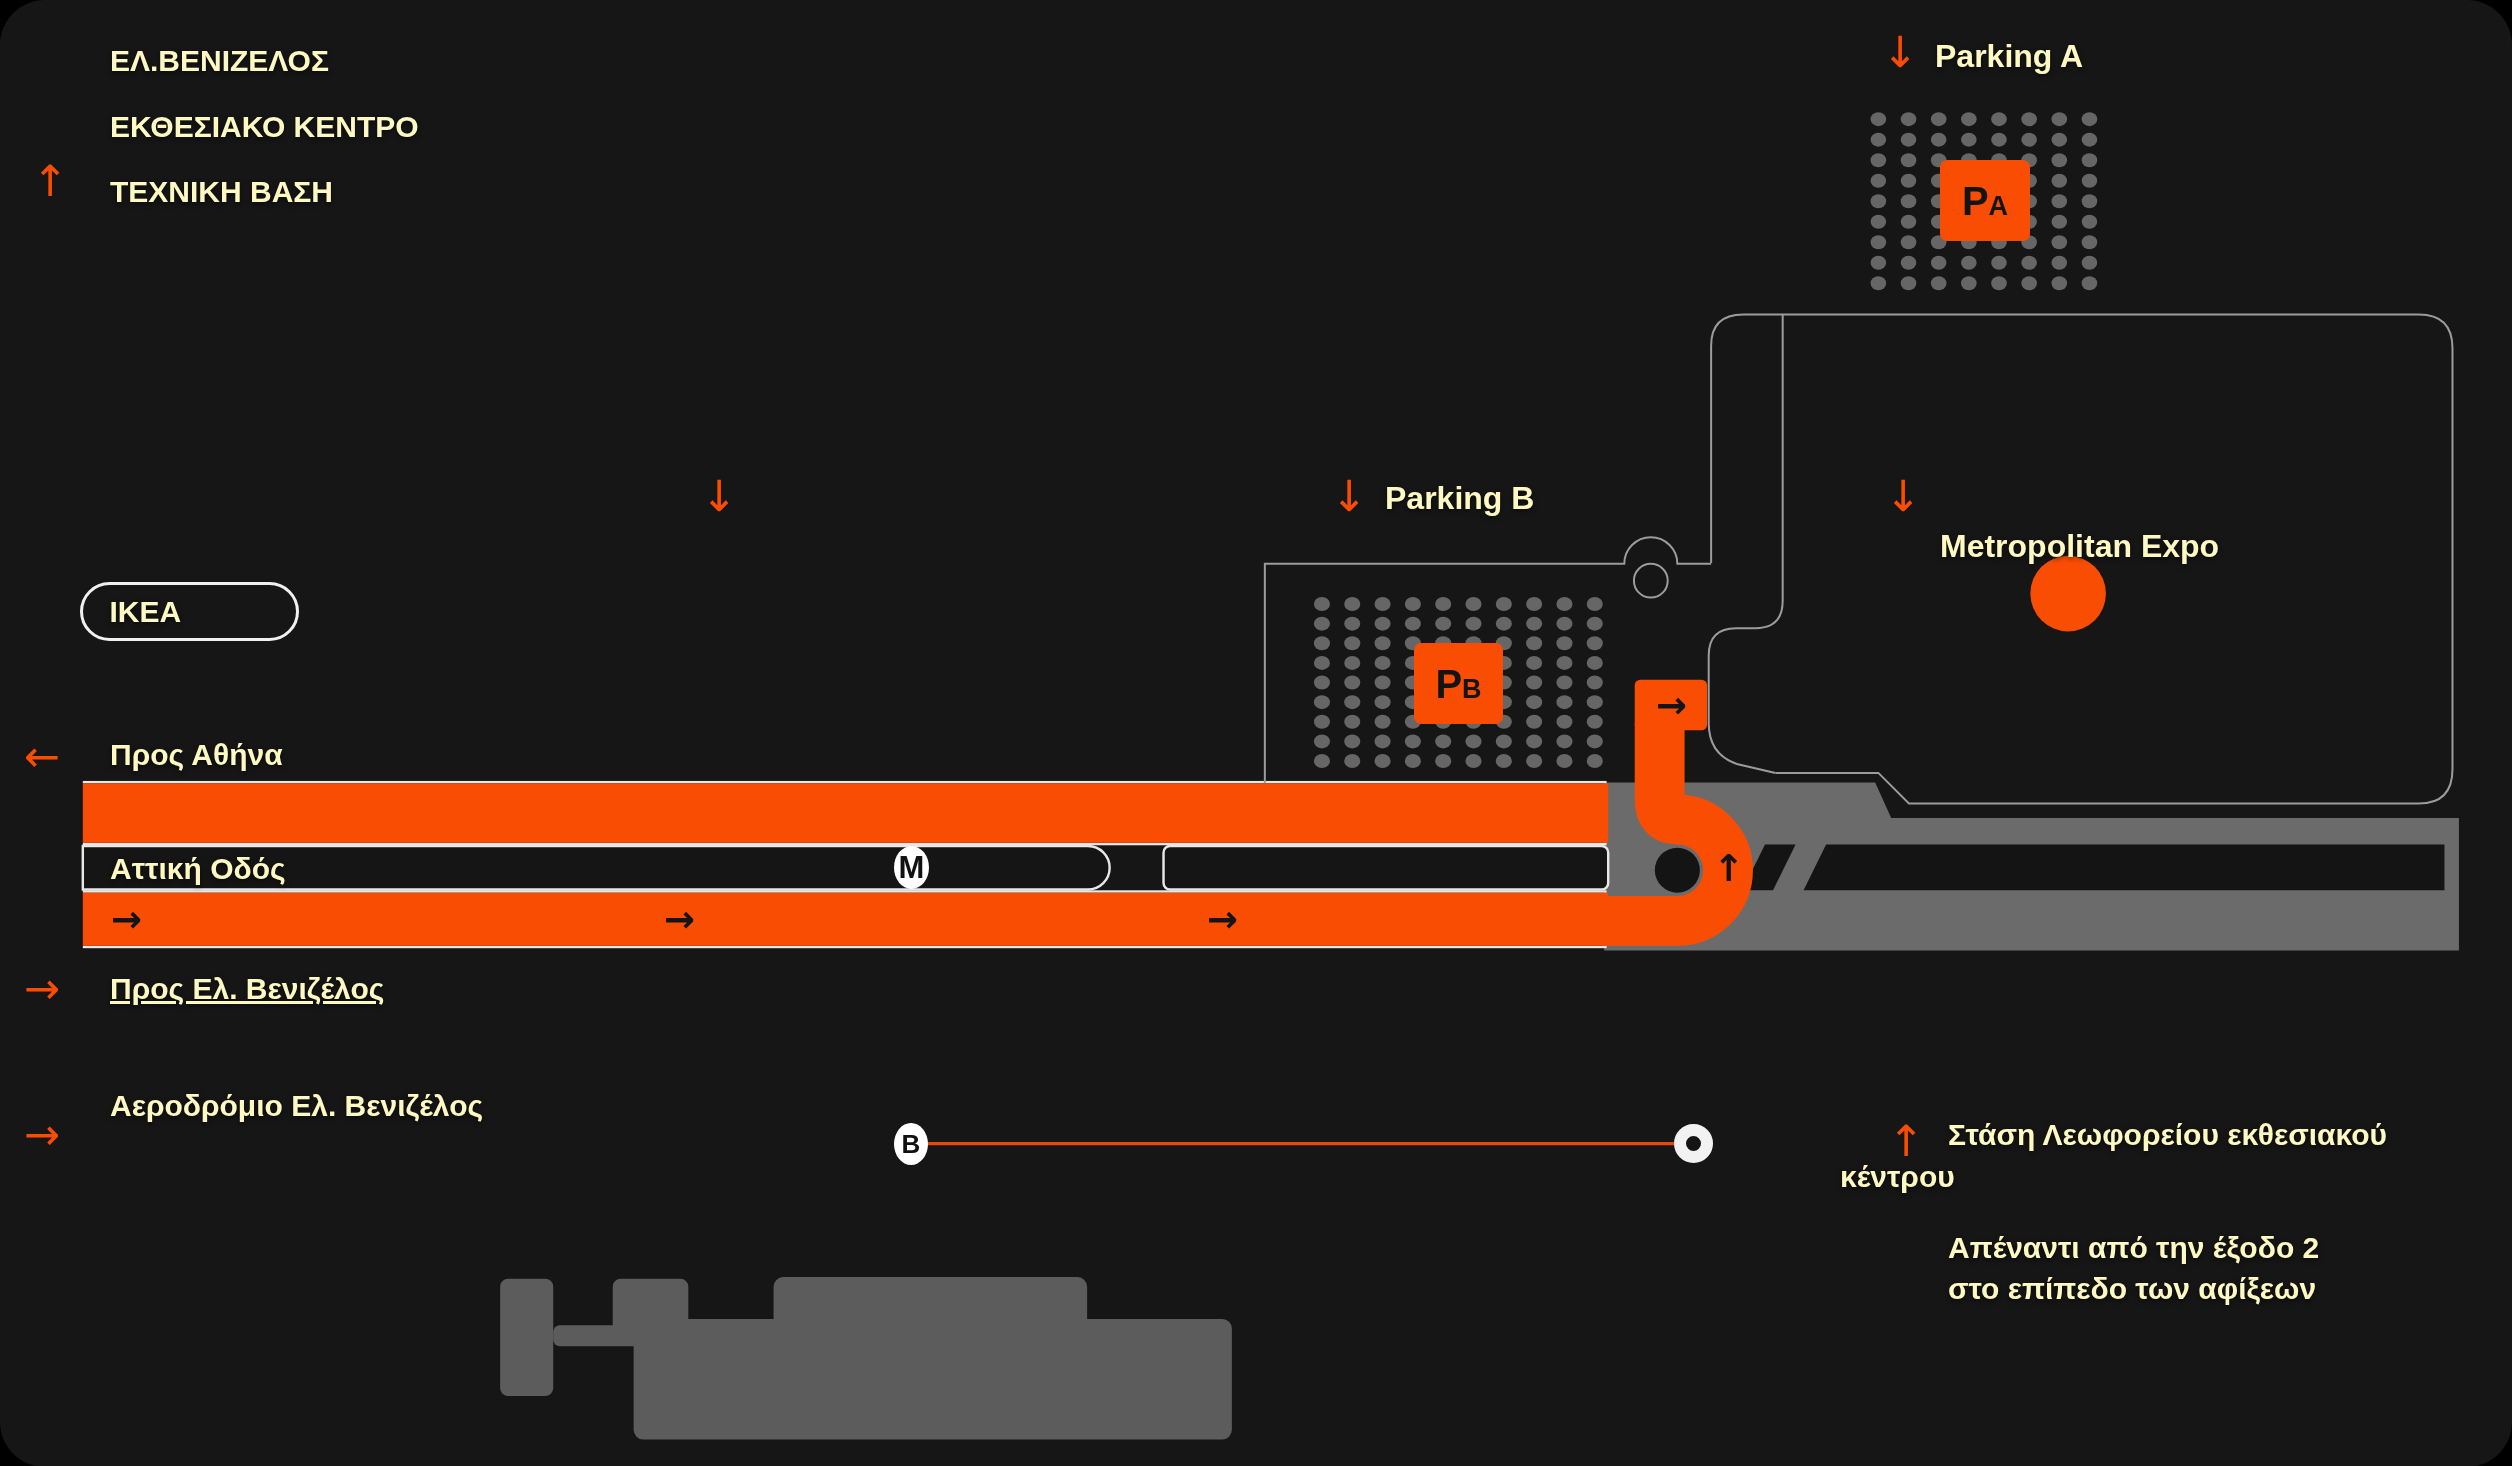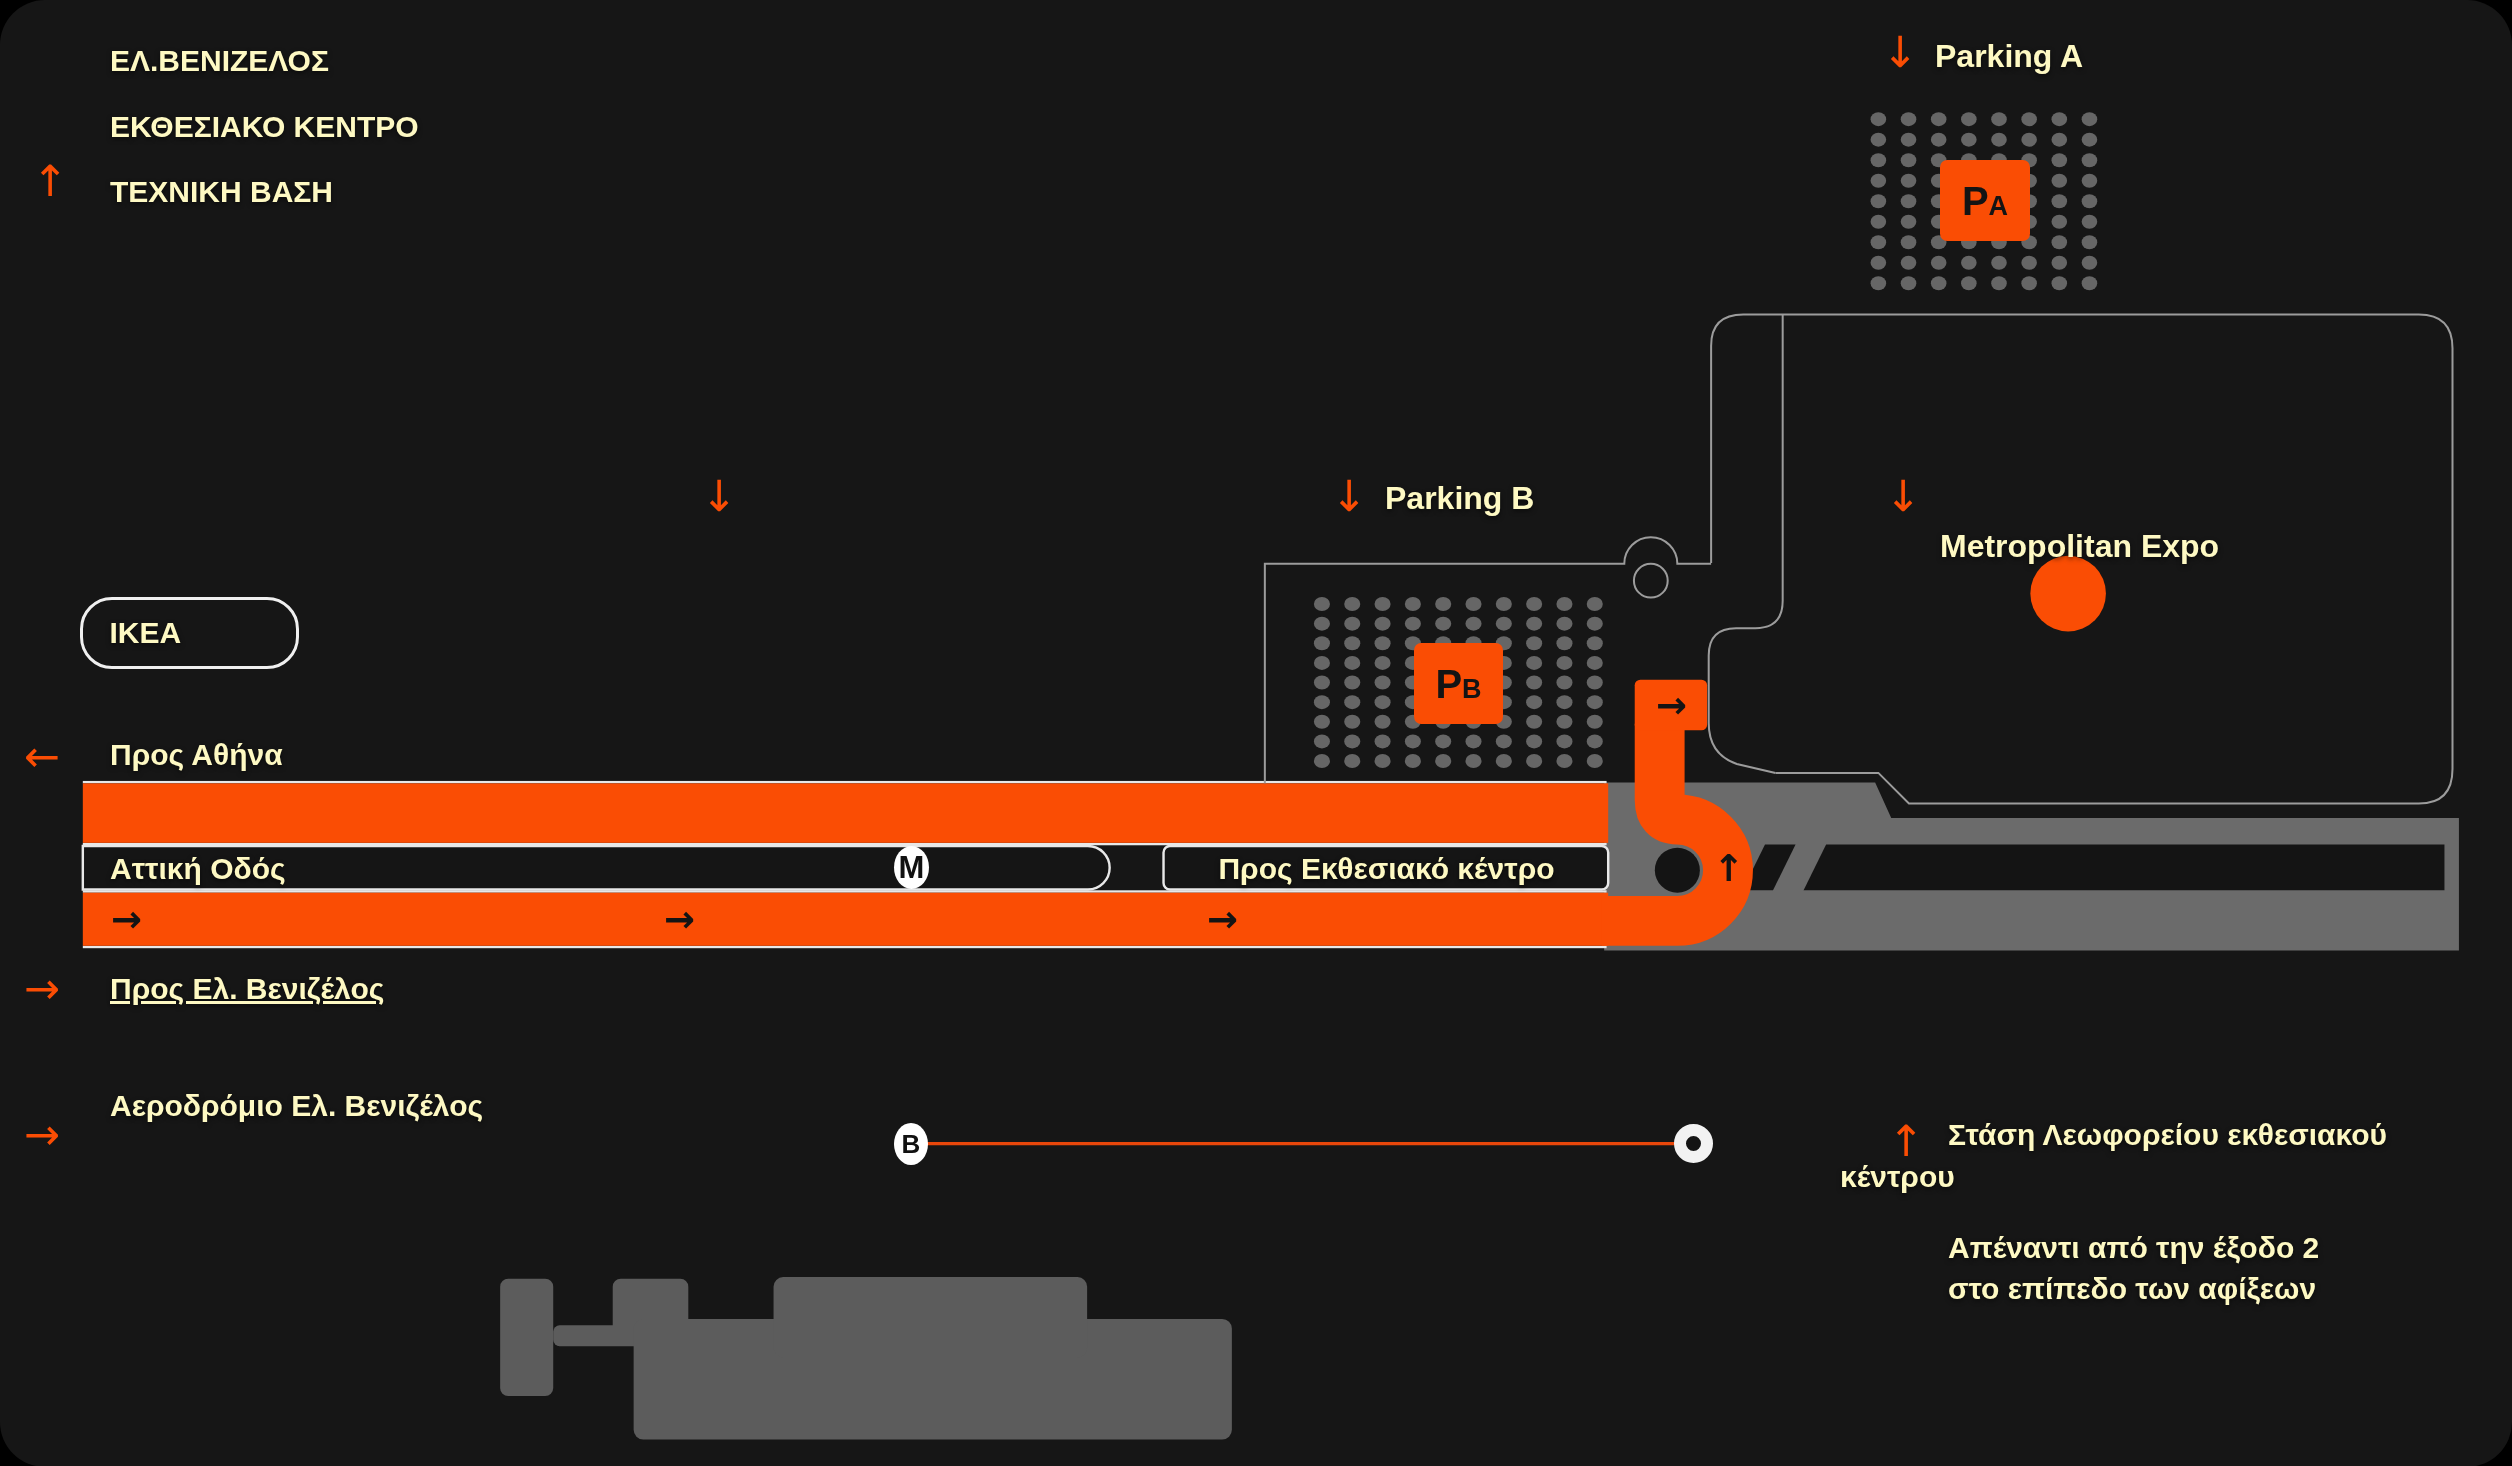--- a/index.html
+++ b/index.html
@@ -13,21 +13,21 @@
   .lbl-lg{font-size:32px;}
   .ar{position:absolute;font-family:"DejaVu Sans",sans-serif;color:var(--orange);
       font-size:43px;line-height:1.1;font-weight:normal;}
   .road-ar{position:absolute;font-family:"DejaVu Sans",sans-serif;color:var(--ink);
       font-size:37px;line-height:53px;width:45px;text-align:center;font-weight:bold;}
   .badge{position:absolute;background:var(--orange);border-radius:7.2px;display:flex;
       align-items:center;justify-content:center;color:var(--ink);font-weight:bold;}
   .badge .bmain{font-size:40px;line-height:1;}
   .badge .bsub{font-size:27px;line-height:1;margin-top:11.3px;}
   .pill-label{display:flex;align-items:center;}
-  #ikea{left:80px;top:597px;width:219px;height:72px;border:3.2px solid #F0F0F0;border-radius:32px;
+  #ikea{left:80px;top:582px;width:219px;height:59px;border:3.2px solid #F0F0F0;border-radius:32px;
       box-sizing:border-box;padding-left:26.5px;}
   .circle-badge{position:absolute;background:#fff;border-radius:50%;display:flex;align-items:center;
       justify-content:center;color:#111;font-weight:bold;}
   #busring{left:1674px;top:1124px;width:39px;height:39px;box-sizing:border-box;
       border:12px solid #F2F2F2;border-radius:50%;background:var(--ink);}
 </style>
 </head>
 <body>
 
 <div id="canvas">
@@ -267,21 +267,20 @@
     <span class="lbl lbl-md" style="position:static;">IKEA</span>
   </div>
 
   <div class="ar" style="left:24px;top:733px;">←</div>
   <div class="lbl lbl-md" style="left:110px;top:737px;">Προς Αθήνα</div>
 
   <div class="lbl lbl-md" style="left:110px;top:851px;">Αττική Οδός</div>
   <div class="circle-badge" style="left:894px;top:846px;width:35px;height:43px;font-size:31px;">
     <span>M</span>
   </div>
-  <div class="lbl lbl-md" style="left:1164px;top:851px;width:445px;text-align:center;">Προς Εκθεσιακό κέντρο</div>
 
   <div class="ar" style="left:24px;top:965px;">→</div>
   <div class="lbl lbl-md" style="left:110px;top:971px;text-decoration:underline;">Προς Ελ. Βενιζέλος</div>
 
   <div class="road-ar" style="left:104px;top:893px;">→</div>
   <div class="road-ar" style="left:657px;top:893px;">→</div>
   <div class="road-ar" style="left:1200px;top:893px;">→</div>
 
   <div class="road-ar" style="left:1649px;top:679px;">→</div>
   <div class="road-ar" style="left:1706px;top:842px;">↑</div>

